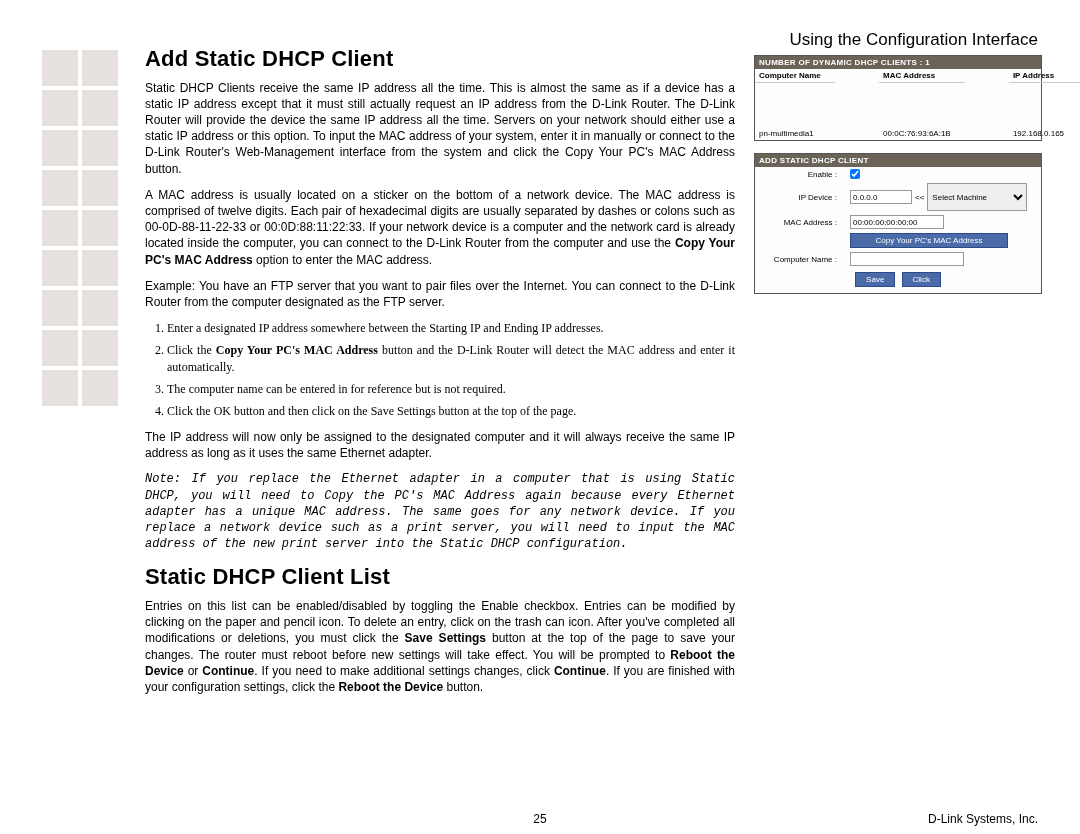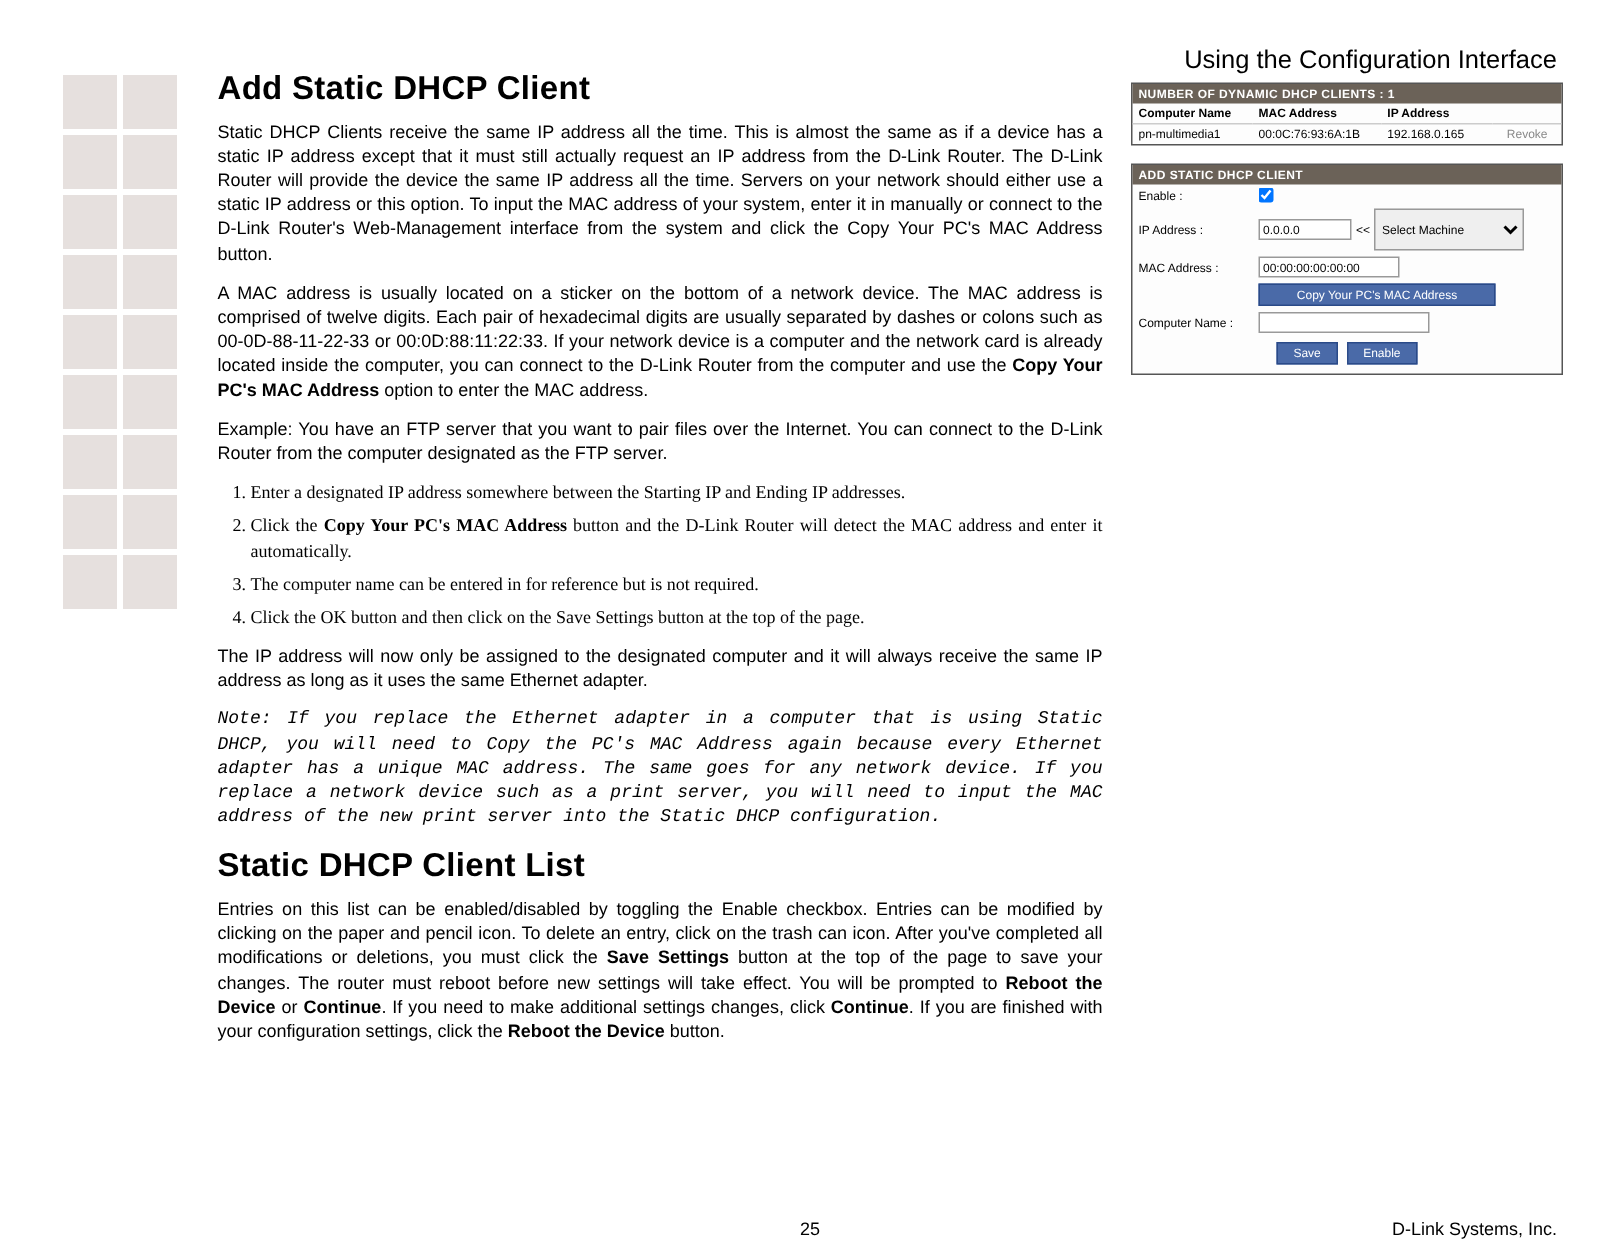--- a/index.html
+++ b/index.html
@@ -78,42 +78,43 @@
     color: #fff;
     font-weight: bold;
     font-size: 8px;
     padding: 2px 4px;
     letter-spacing: 0.3px;
   }
   .dyn-table {
     display: grid;
     grid-template-columns: 28% 30% 26% 16%;
     font-size: 8px;
+    gap: 44px;
   }
   .dyn-table .th {
     font-weight: bold;
     padding: 2px 4px;
     border-bottom: 1px solid #ccc;
   }
   .dyn-table .td {
     padding: 2px 4px;
   }
   .dyn-table .revoke {
     color: #888;
     text-align: center;
   }
   .form-row {
     display: flex;
     align-items: center;
     padding: 2px 4px;
   }
   .form-row .lbl {
     width: 78px;
-    text-align: left;
-    padding-right: 2px;
+    text-align: right;
+    padding-right: 13px;
     font-size: 8px;
   }
   .form-row input[type=text] {
     font-size: 8px;
     height: 12px;
     border: 1px solid #999;
     padding: 0 2px;
   }
   .form-row input[type=checkbox] {
     width: 10px; height: 10px; margin:0;
@@ -207,21 +208,21 @@
 
     <div class="panel">
       <div class="phead">ADD STATIC DHCP CLIENT</div>
 
       <div class="form-row">
         <div class="lbl">Enable :</div>
         <input type="checkbox" checked="" style="">
       </div>
 
       <div class="form-row">
-        <div class="lbl">IP Address :</div>
+        <div class="lbl">IP Device :</div>
         <input type="text" style="width: 56px;" value="0.0.0.0">
         <span class="angle">&lt;&lt;</span>
         <select style="width:100px">
           <option>Select Machine</option>
         </select>
       </div>
 
       <div class="form-row">
         <div class="lbl">MAC Address :</div>
         <input type="text" style="width: 88px;" value="00:00:00:00:00:00">
@@ -232,21 +233,21 @@
         <div class="btn" style="width:140px">Copy Your PC's MAC Address</div>
       </div>
 
       <div class="form-row">
         <div class="lbl">Computer Name :</div>
         <input type="text" style="width: 108px;">
       </div>
 
       <div class="btn-row">
         <span class="btn small">Save</span>
-        <span class="btn small">Enable</span>
+        <span class="btn small">Click</span>
       </div>
     </div>
 
   </div>
 
   <div class="footer">
     <span class="pg">25</span>
     <span class="co">D-Link Systems, Inc.</span>
   </div>
 

